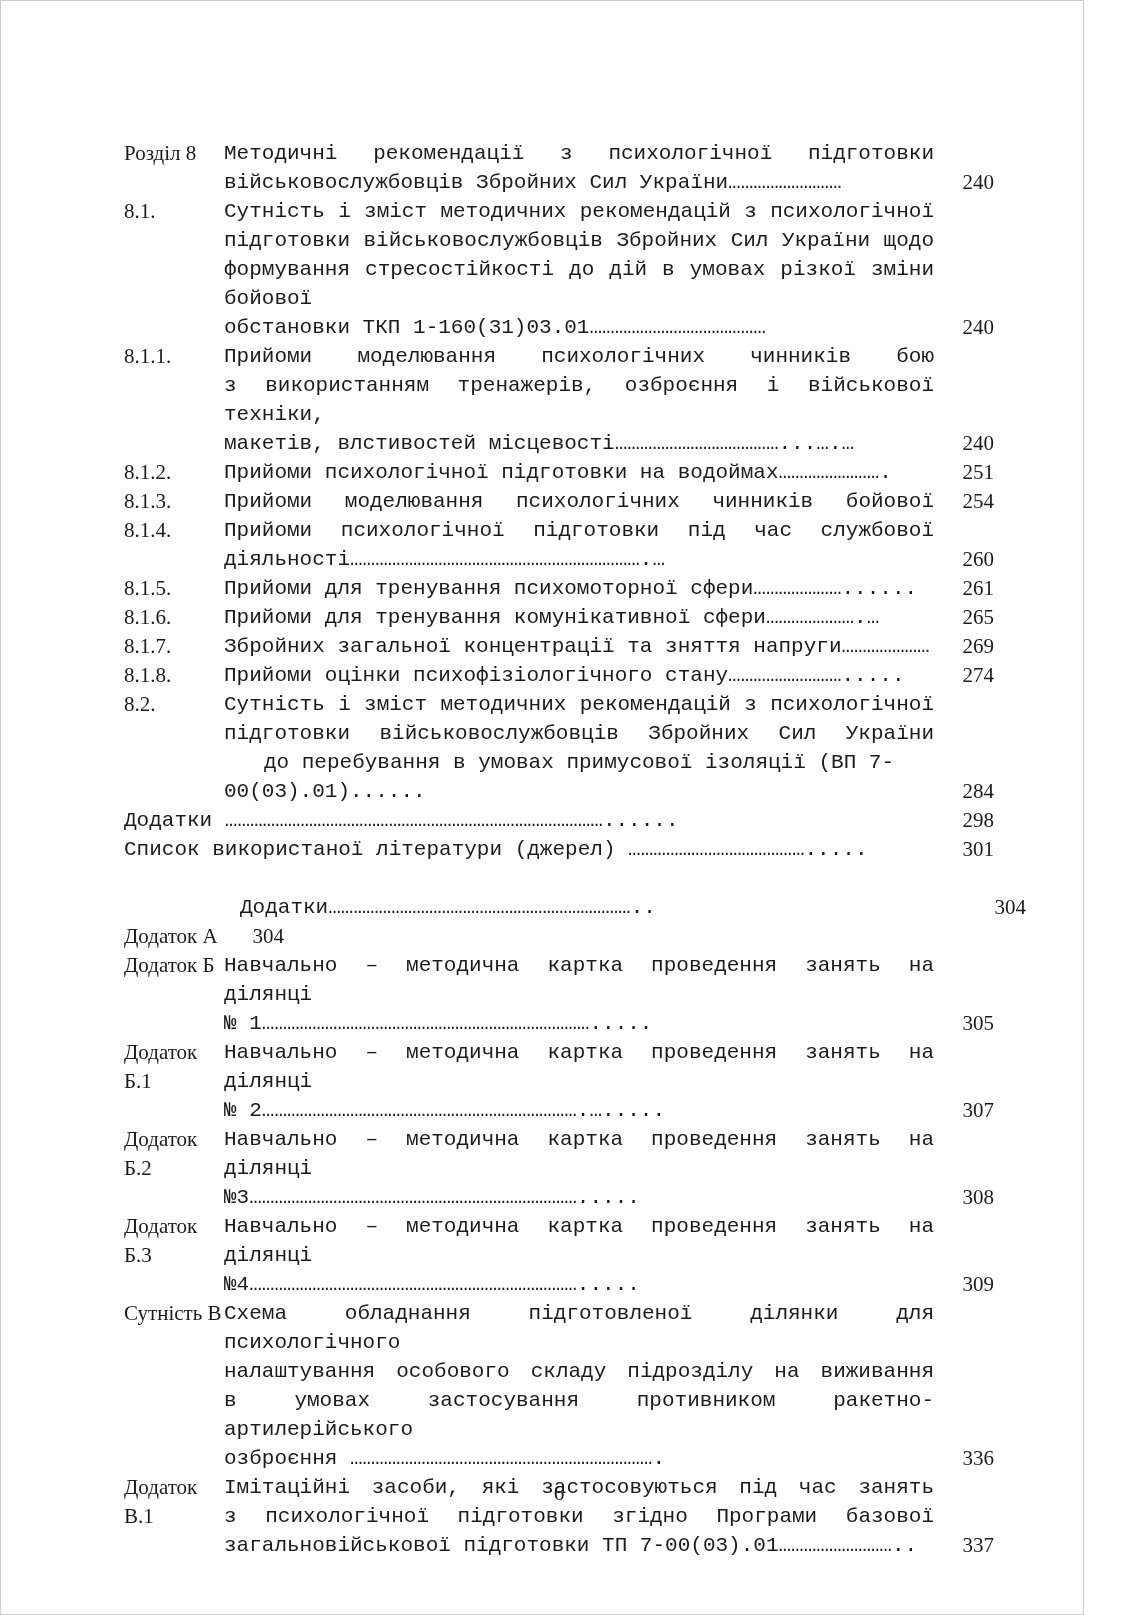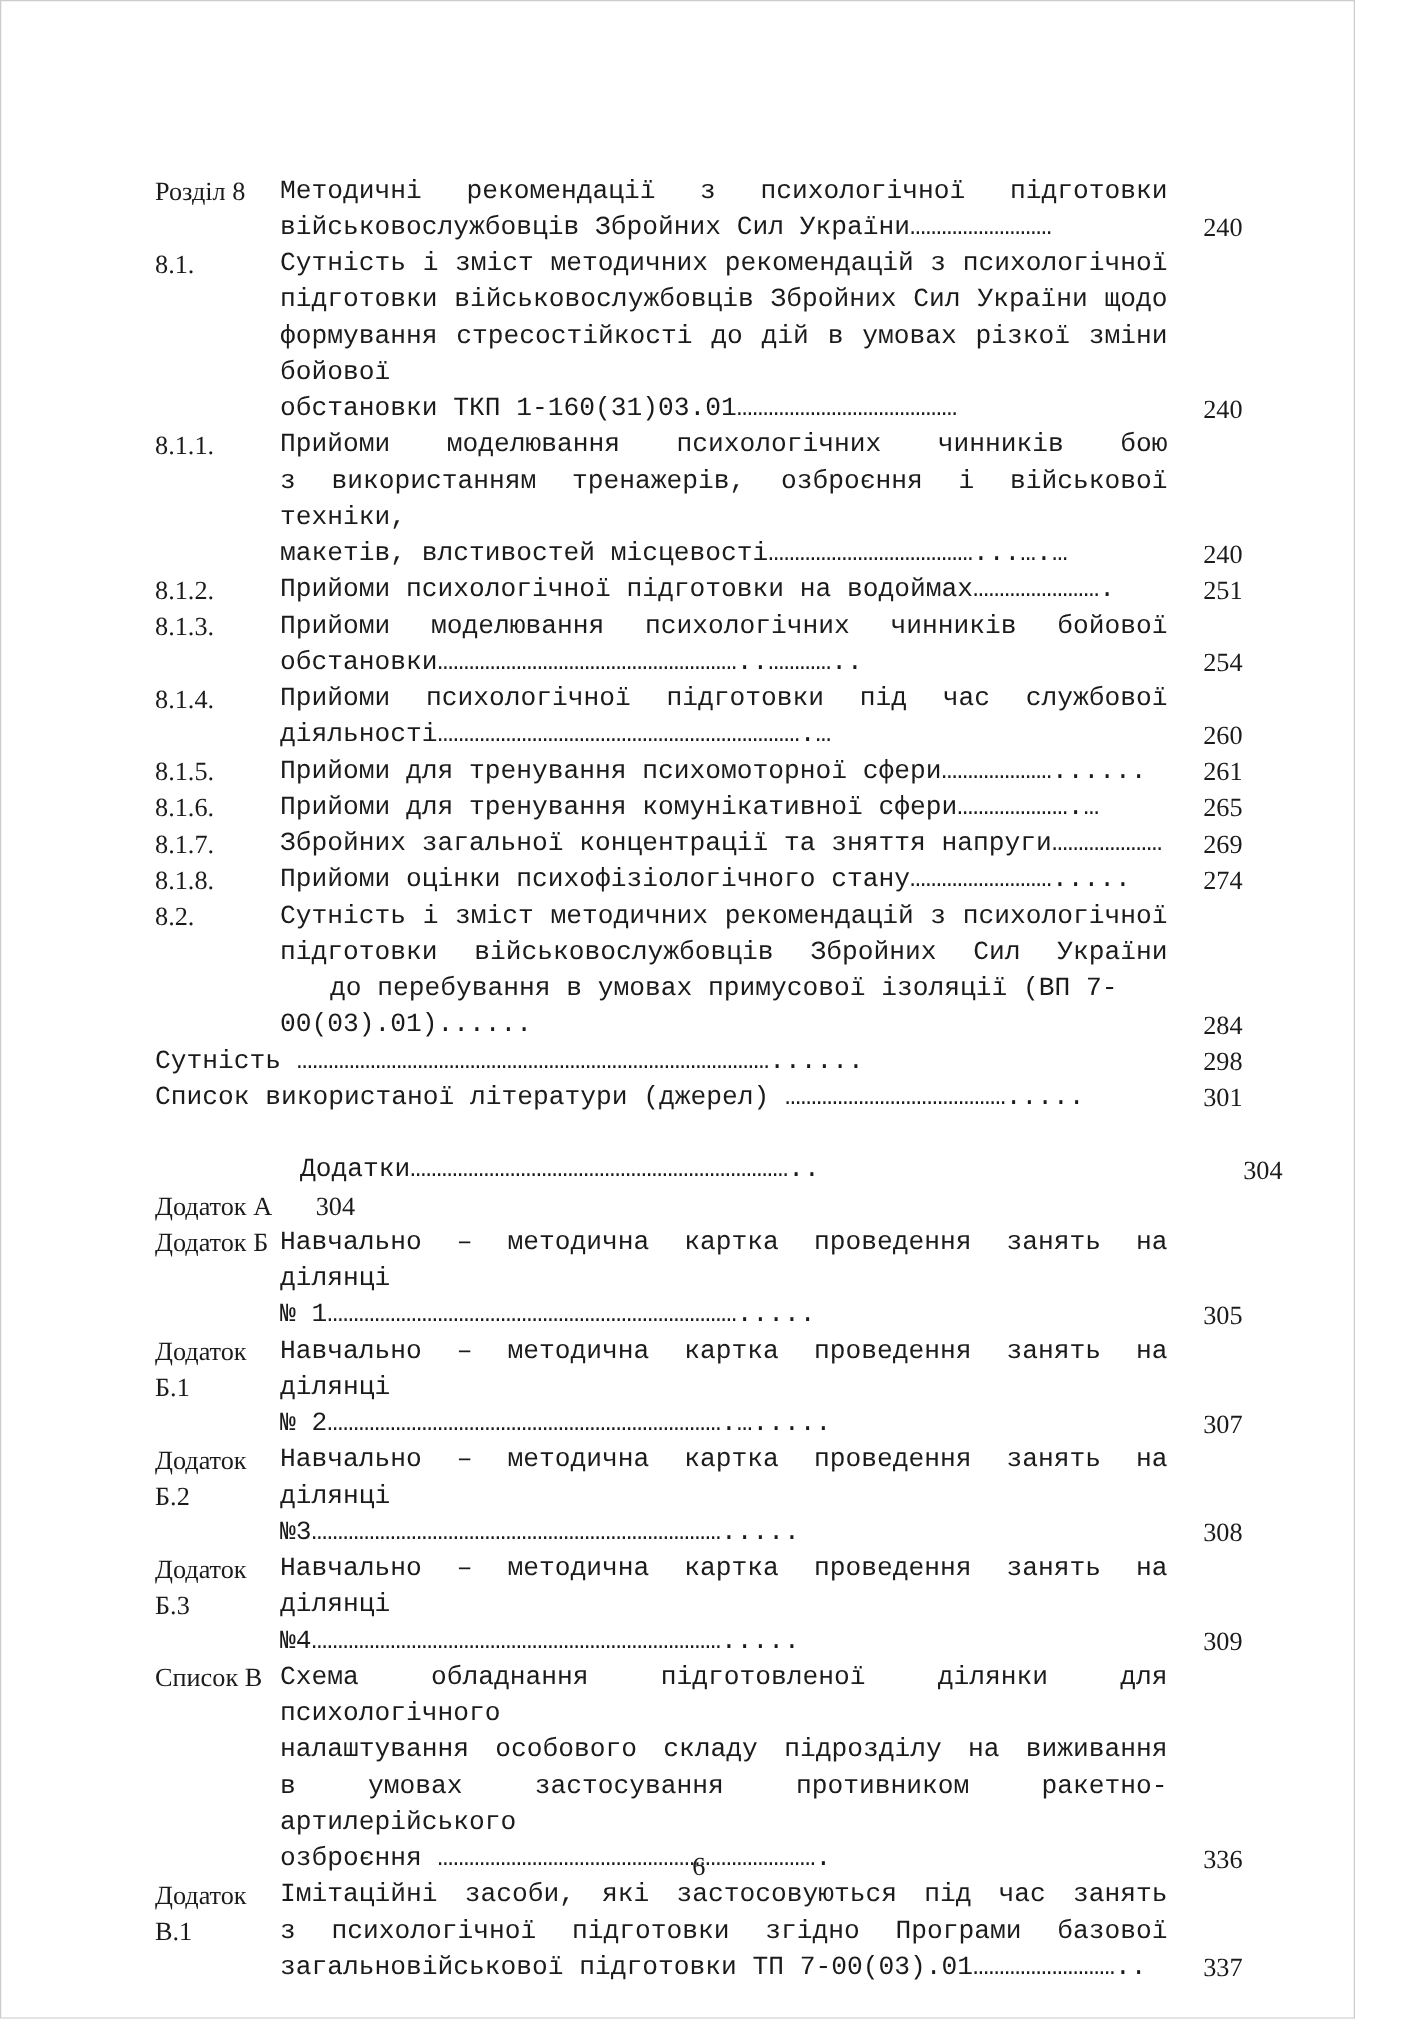--- a/index.html
+++ b/index.html
@@ -91,21 +91,20 @@
       <div class="cell-body">
         <div class="line last">Прийоми психологічної підготовки на водоймах…………………….</div>
       </div>
       <div class="cell-page">251</div>
     </div>
 
     <div class="row">
       <div class="cell-label">8.1.3.</div>
       <div class="cell-body">
         <div class="line">Прийоми моделювання психологічних чинників бойової</div>
-        <div class="line last">обстановки…………………………………………………..…………..</div>
       </div>
       <div class="cell-page">254</div>
     </div>
 
     <div class="row">
       <div class="cell-label">8.1.4.</div>
       <div class="cell-body">
         <div class="line">Прийоми психологічної підготовки під час службової</div>
         <div class="line last">діяльності…………………………………………………………….…</div>
       </div>
@@ -149,21 +148,21 @@
       <div class="cell-body">
         <div class="line">Сутність і зміст методичних рекомендацій з психологічної</div>
         <div class="line">підготовки військовослужбовців Збройних Сил України</div>
         <div class="line last">до перебування в умовах примусової ізоляції (ВП 7-00(03).01)......</div>
       </div>
       <div class="cell-page">284</div>
     </div>
 
     <div class="row">
       <div class="cell-body span">
-        <div class="line last">Сутність ………………………………………………………………………………......</div>
+        <div class="line last">Додатки ………………………………………………………………………………......</div>
       </div>
       <div class="cell-page">298</div>
     </div>
 
     <div class="row">
       <div class="cell-body span">
         <div class="line last">Список використаної літератури (джерел) …………………………………….....</div>
       </div>
       <div class="cell-page">301</div>
     </div>
@@ -211,21 +210,21 @@
     <div class="row">
       <div class="cell-label">Додаток Б.3</div>
       <div class="cell-body">
         <div class="line">Навчально – методична картка проведення занять на ділянці</div>
         <div class="line last">№4…………………………………………………………………….....</div>
       </div>
       <div class="cell-page">309</div>
     </div>
 
     <div class="row">
-      <div class="cell-label">Список В</div>
+      <div class="cell-label">Сутність В</div>
       <div class="cell-body">
         <div class="line">Схема обладнання підготовленої ділянки для психологічного</div>
         <div class="line">налаштування особового складу підрозділу на виживання</div>
         <div class="line">в умовах застосування противником ракетно-артилерійського</div>
         <div class="line last">озброєння ……………………………………………………………….</div>
       </div>
       <div class="cell-page">336</div>
     </div>
 
     <div class="row">

